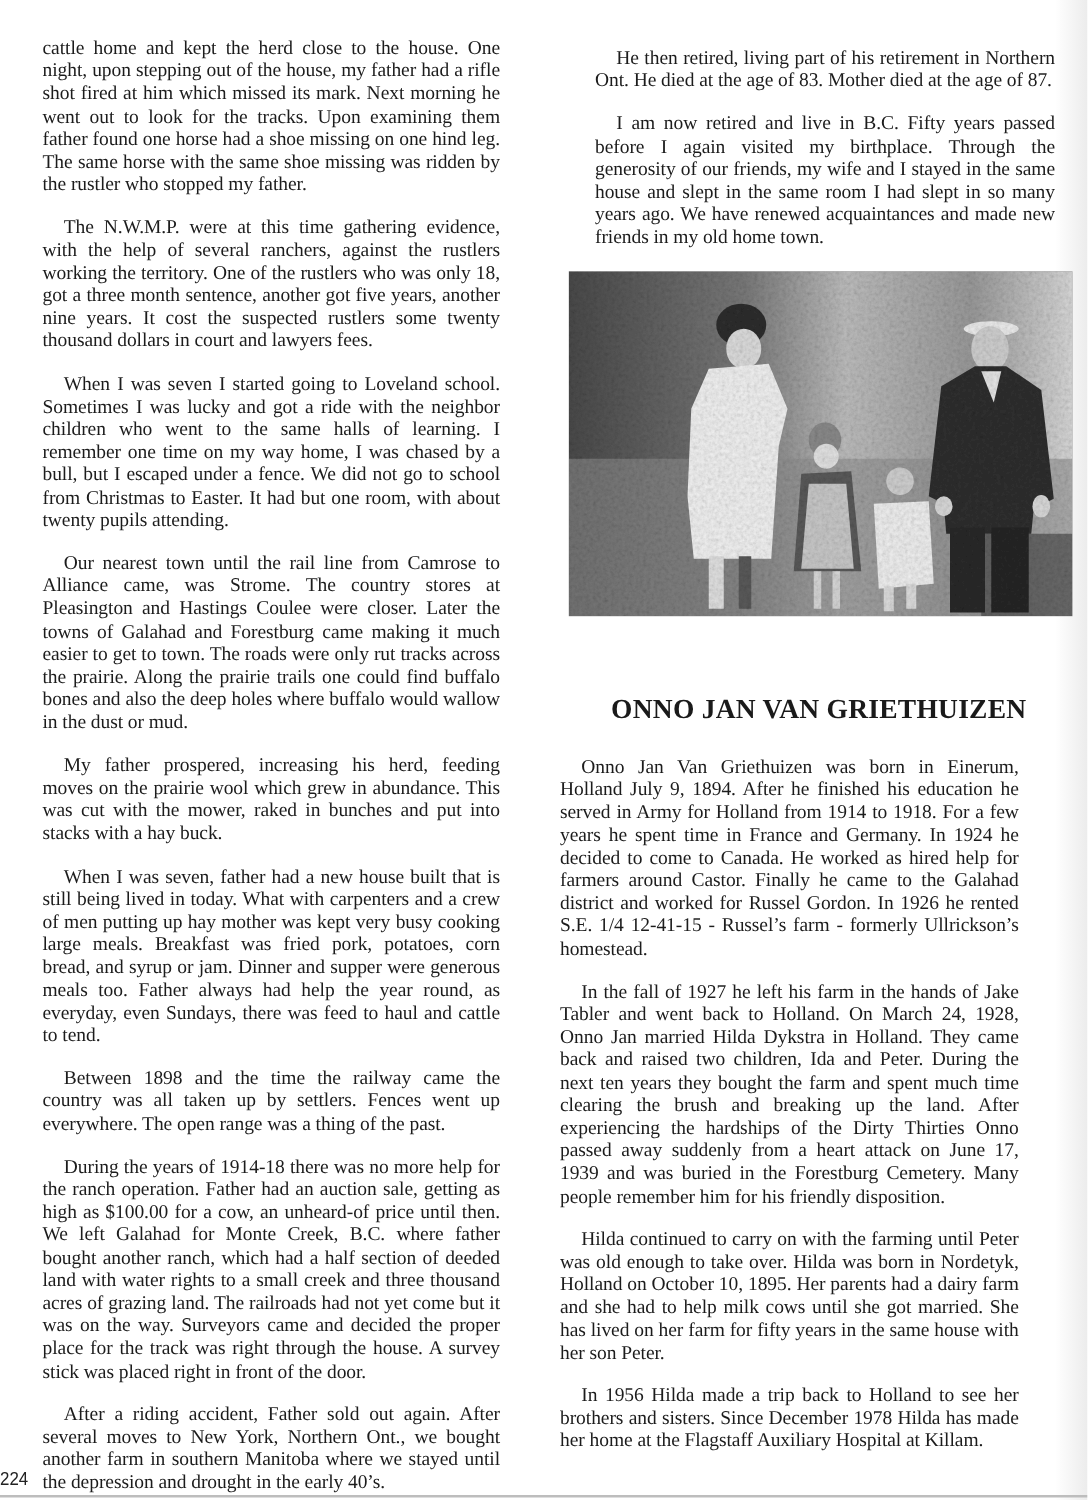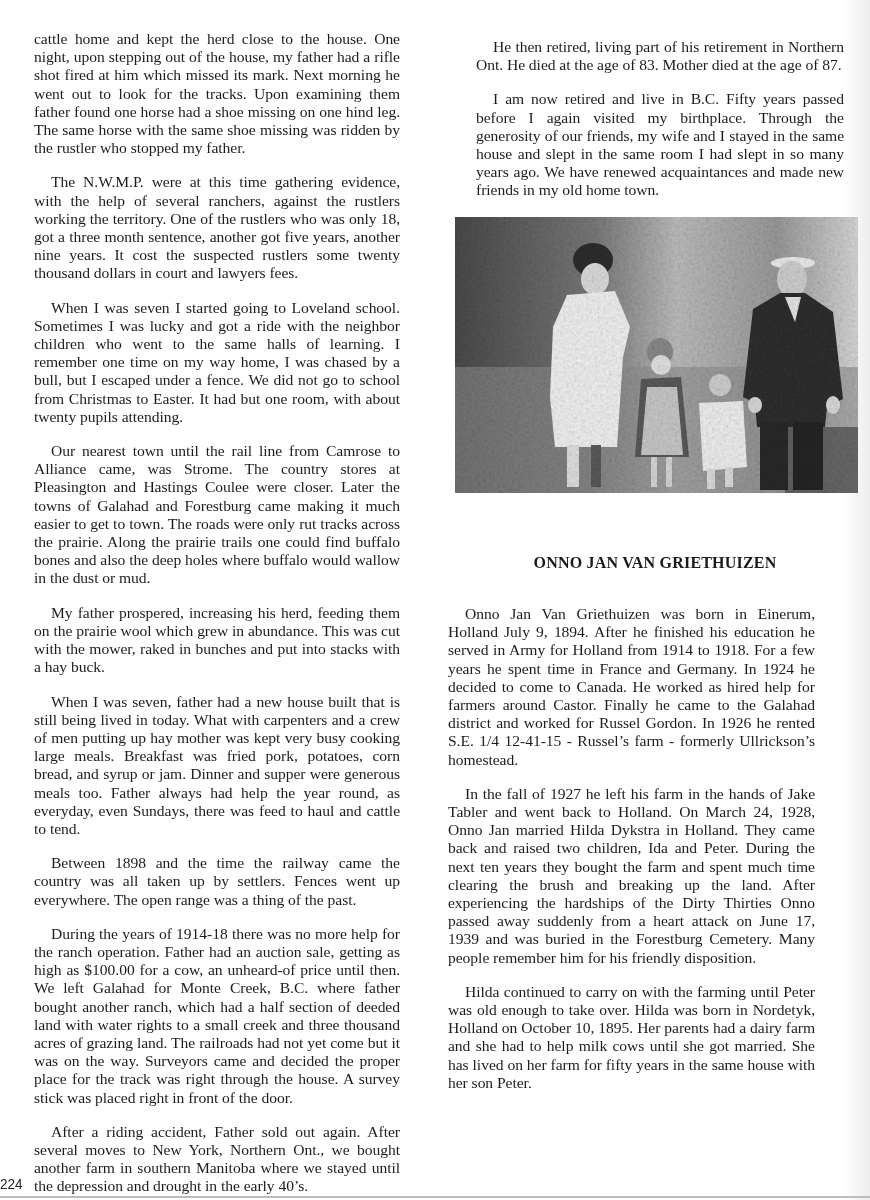--- a/index.html
+++ b/index.html
@@ -27,41 +27,41 @@
   .col-right-bottom { left: 432px; top: 589px; width: 399px; }
   .col p { margin: 16px; text-indent: 17px; }
   .col p.noindent { text-indent: 0; }
   .photo {
     position: absolute; left: 455px; top: 217px; width: 403px; height: 276px;
     overflow: hidden; background: #9a9a9a;
   }
   .photo svg { display: block; }
   .heading {
     position: absolute; left: 440px; top: 554px; width: 430px;
-    text-align: center; font-weight: bold; font-size: 16px; letter-spacing: 0.2px;
+    text-align: center; font-weight: bold; font-size: 22px; letter-spacing: 0.2px;
     color: #1a1a1a;
   }
   .page-number {
     position: absolute; left: 0px; top: 1175px;
     font-family: "Liberation Sans", "DejaVu Sans", sans-serif;
     font-size: 15px; color: #222;
     transform: scaleX(0.9); transform-origin: left;
   }
 </style>
 </head>
 <body>
 
 <div class="page-shadow"></div>
 
 <div class="col col-left">
   <p class="noindent">cattle home and kept the herd close to the house. One night, upon stepping out of the house, my father had a rifle shot fired at him which missed its mark. Next morning he went out to look for the tracks. Upon examining them father found one horse had a shoe missing on one hind leg. The same horse with the same shoe missing was ridden by the rustler who stopped my father.</p>
   <p>The N.W.M.P. were at this time gathering evidence, with the help of several ranchers, against the rustlers working the territory. One of the rustlers who was only 18, got a three month sentence, another got five years, another nine years. It cost the suspected rustlers some twenty thousand dollars in court and lawyers fees.</p>
   <p>When I was seven I started going to Loveland school. Sometimes I was lucky and got a ride with the neighbor children who went to the same halls of learning. I remember one time on my way home, I was chased by a bull, but I escaped under a fence. We did not go to school from Christmas to Easter. It had but one room, with about twenty pupils attending.</p>
   <p>Our nearest town until the rail line from Camrose to Alliance came, was Strome. The country stores at Pleasington and Hastings Coulee were closer. Later the towns of Galahad and Forestburg came making it much easier to get to town. The roads were only rut tracks across the prairie. Along the prairie trails one could find buffalo bones and also the deep holes where buffalo would wallow in the dust or mud.</p>
-  <p>My father prospered, increasing his herd, feeding them on the prairie wool which grew in abundance. This was cut with the mower, raked in bunches and put into stacks with a hay buck.</p>
+  <p>My father prospered, increasing his herd, feeding moves on the prairie wool which grew in abundance. This was cut with the mower, raked in bunches and put into stacks with a hay buck.</p>
   <p>When I was seven, father had a new house built that is still being lived in today. What with carpenters and a crew of men putting up hay mother was kept very busy cooking large meals. Breakfast was fried pork, potatoes, corn bread, and syrup or jam. Dinner and supper were generous meals too. Father always had help the year round, as everyday, even Sundays, there was feed to haul and cattle to tend.</p>
   <p>Between 1898 and the time the railway came the country was all taken up by settlers. Fences went up everywhere. The open range was a thing of the past.</p>
   <p>During the years of 1914-18 there was no more help for the ranch operation. Father had an auction sale, getting as high as $100.00 for a cow, an unheard-of price until then. We left Galahad for Monte Creek, B.C. where father bought another ranch, which had a half section of deeded land with water rights to a small creek and three thousand acres of grazing land. The railroads had not yet come but it was on the way. Surveyors came and decided the proper place for the track was right through the house. A survey stick was placed right in front of the door.</p>
   <p>After a riding accident, Father sold out again. After several moves to New York, Northern Ont., we bought another farm in southern Manitoba where we stayed until the depression and drought in the early 40’s.</p>
 </div>
 
 <div class="col col-right-top">
   <p>He then retired, living part of his retirement in Northern Ont. He died at the age of 83. Mother died at the age of 87.</p>
   <p>I am now retired and live in B.C. Fifty years passed before I again visited my birthplace. Through the generosity of our friends, my wife and I stayed in the same house and slept in the same room I had slept in so many years ago. We have renewed acquaintances and made new friends in my old home town.</p>
 </div>
@@ -129,16 +129,17 @@
     </g>
   </svg>
 </div>
 
 <div class="heading">ONNO JAN VAN GRIETHUIZEN</div>
 
 <div class="col col-right-bottom">
   <p>Onno Jan Van Griethuizen was born in Einerum, Holland July 9, 1894. After he finished his education he served in Army for Holland from 1914 to 1918. For a few years he spent time in France and Germany. In 1924 he decided to come to Canada. He worked as hired help for farmers around Castor. Finally he came to the Galahad district and worked for Russel Gordon. In 1926 he rented S.E. 1/4 12-41-15 - Russel’s farm - formerly Ullrickson’s homestead.</p>
   <p>In the fall of 1927 he left his farm in the hands of Jake Tabler and went back to Holland. On March 24, 1928, Onno Jan married Hilda Dykstra in Holland. They came back and raised two children, Ida and Peter. During the next ten years they bought the farm and spent much time clearing the brush and breaking up the land. After experiencing the hardships of the Dirty Thirties Onno passed away suddenly from a heart attack on June 17, 1939 and was buried in the Forestburg Cemetery. Many people remember him for his friendly disposition.</p>
   <p>Hilda continued to carry on with the farming until Peter was old enough to take over. Hilda was born in Nordetyk, Holland on October 10, 1895. Her parents had a dairy farm and she had to help milk cows until she got married. She has lived on her farm for fifty years in the same house with her son Peter.</p>
+  <p>In 1956 Hilda made a trip back to Holland to see her brothers and sisters. Since December 1978 Hilda has made her home at the Flagstaff Auxiliary Hospital at Killam.</p>
 </div>
 
 <div class="page-number">224</div>
 <div class="bottom-rule"></div>
 
 </body></html>

